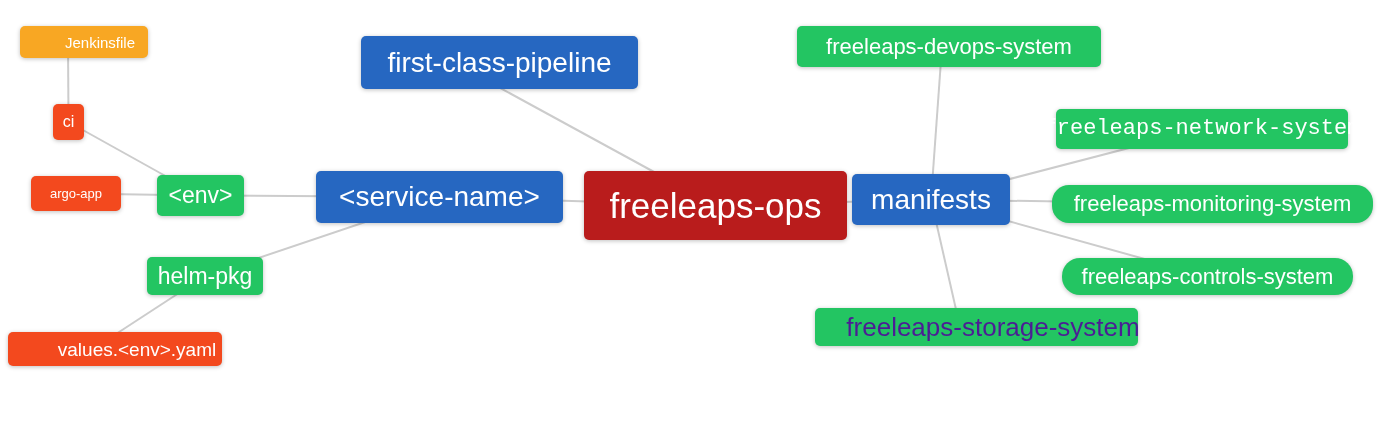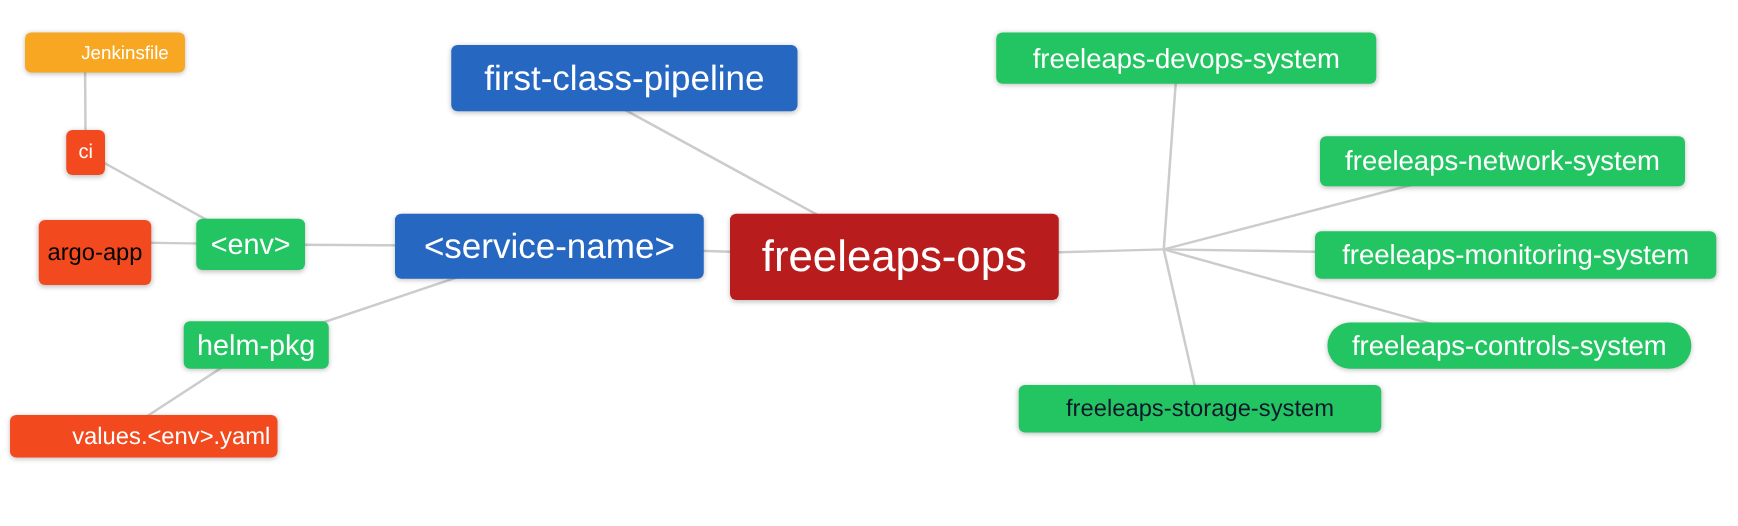--- a/index.html
+++ b/index.html
@@ -53,25 +53,26 @@
       <line x1="439.5" y1="197" x2="715.5" y2="205.5" stroke="#cccccc" stroke-width="2"></line>
       <line x1="715.5" y1="205.5" x2="931" y2="199.5" stroke="#cccccc" stroke-width="2"></line>
       <line x1="931" y1="199.5" x2="942" y2="46.5" stroke="#cccccc" stroke-width="2"></line>
       <line x1="931" y1="199.5" x2="1202" y2="129" stroke="#cccccc" stroke-width="2"></line>
       <line x1="931" y1="199.5" x2="1212.5" y2="204" stroke="#cccccc" stroke-width="2"></line>
       <line x1="931" y1="199.5" x2="1207.5" y2="276.5" stroke="#cccccc" stroke-width="2"></line>
       <line x1="931" y1="199.5" x2="960" y2="327" stroke="#cccccc" stroke-width="2"></line>
     </svg>
 <div class="node" style="left: 20px; top: 26px; width: 96px; height: 32px; font-size: 15px; background: rgb(248, 167, 35); color: rgb(255, 255, 255); padding-left: 32px;">Jenkinsfile</div>
     <div class="node" style="left: 53px; top: 104px; width: 31px; height: 36px; font-size: 16px; background: rgb(243, 73, 30); color: rgb(255, 255, 255);">ci</div>
-    <div class="node" style="left: 31px; top: 176px; width: 90px; height: 52px; font-size: 19px; background: rgb(243, 73, 30); color: #000000;">argo-app</div>
+    <div class="node" style="left: 31px; top: 176px; width: 90px; height: 35px; font-size: 13px; background: rgb(243, 73, 30); color: #ffffff;">argo-app</div>
     <div class="node" style="left: 157px; top: 175px; width: 87px; height: 41px; font-size: 23px; background: rgb(35, 197, 98); color: rgb(255, 255, 255);">&lt;env&gt;</div>
     <div class="node" style="left: 147px; top: 257px; width: 116px; height: 38px; font-size: 23px; background: rgb(35, 197, 98); color: rgb(255, 255, 255);">helm-pkg</div>
     <div class="node" style="left: 8px; top: 332px; width: 170px; height: 34px; font-size: 19px; background: rgb(243, 73, 30); color: #ffffff; padding-left: 44px;">values.&lt;env&gt;.yaml</div>
     <div class="node" style="left: 315px; top: 36px; width: 277px; height: 53px; font-size: 28px; background: rgb(38, 103, 193); color: rgb(255, 255, 255); margin-left: 46px;">first-class-pipeline</div>
     <div class="node" style="left: 316px; top: 171px; width: 247px; height: 52px; font-size: 28px; background: rgb(38, 103, 193); color: rgb(255, 255, 255);">&lt;service-name&gt;</div>
     <div class="node" style="left: 584px; top: 171px; width: 263px; height: 69px; font-size: 35px; background: #b91c1c; color: rgb(255, 255, 255);">freeleaps-ops</div>
+    <div class="node" style="left: 852px; top: 174px; width: 158px; height: 51px; font-size: 28px; background: rgb(38, 103, 193); color: rgb(255, 255, 255);">manifests</div>
     <div class="node" style="left: 797px; top: 26px; width: 304px; height: 41px; font-size: 22px; background: rgb(35, 197, 98); color: rgb(255, 255, 255);">freeleaps-devops-system</div>
-    <div class="node" style="left: 1056px; top: 109px; width: 292px; height: 40px; font-size: 22px; background: rgb(35, 197, 98); color: rgb(255, 255, 255);">freeleaps-network-system</div>
-    <div class="node" style="left: 1052px; top: 185px; width: 321px; height: 38px; font-size: 22px; background: rgb(35, 197, 98); color: rgb(255, 255, 255);">freeleaps-monitoring-system</div>
+    <div class="node" style="left: 1056px; top: 109px; width: 292px; height: 40px; font-size: 22px; background: rgb(35, 197, 98); color: rgb(255, 255, 255); font-family: Liberation Mono, monospace;">freeleaps-network-system</div>
+    <div class="node" style="left: 1052px; top: 185px; width: 321px; height: 38px; font-size: 22px; background: rgb(35, 197, 98); color: rgb(255, 255, 255); border-radius: 17px;">freeleaps-monitoring-system</div>
     <div class="node" style="left: 1062px; top: 258px; width: 291px; height: 37px; font-size: 22px; background: rgb(35, 197, 98); color: rgb(255, 255, 255); border-radius: 18px;">freeleaps-controls-system</div>
-    <div class="node" style="left: 815px; top: 308px; width: 290px; height: 38px; font-size: 19px; background: rgb(35, 197, 98); color: #0f172a;">freeleaps-storage-system</div>
+    <div class="node" style="left: 815px; top: 308px; width: 290px; height: 38px; font-size: 26px; background: rgb(35, 197, 98); color: #4c1d95; padding-left: 33px;">freeleaps-storage-system</div>
   </div>
 
 </body></html>

